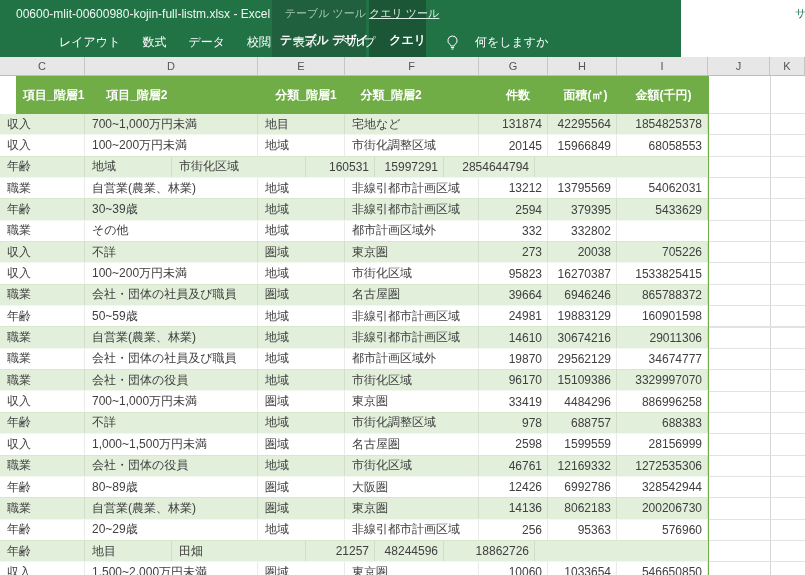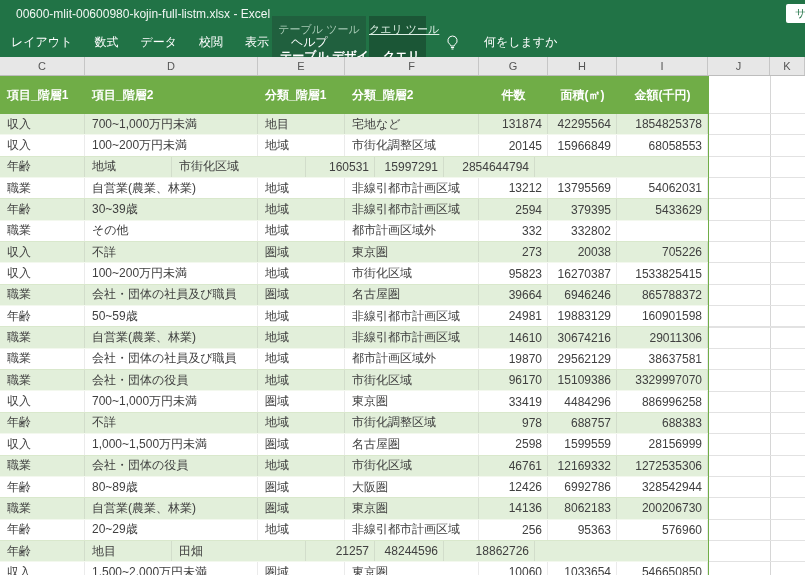--- a/index.html
+++ b/index.html
@@ -1,49 +1,49 @@
 <!DOCTYPE html>
 <html><head>
 <meta charset="utf-8">
 <style>
   * { margin:0; padding:0; box-sizing:border-box; }
   body { font-family:"Liberation Sans","DejaVu Sans",sans-serif; }
   .screen { position:relative; width:805px; height:575px; overflow:hidden; background:#fff; }
 
   
-  .header { position:relative; width:805px; height:57px; background:#217346; }
+  .header { position:relative; width:681px; height:57px; background:#217346; }
   .titlebar { position:absolute; left:0; top:0; width:100%; height:27px; }
   .doc-title { position:absolute; left:16px; top:7px; font-size:12px; color:#f2f7f4; white-space:nowrap; }
   .signin { position:absolute; left:786px; top:4px; height:19px; background:#fff; color:#217346;
             font-size:11px; line-height:19px; padding:0 9px; border-radius:2px; white-space:nowrap; }
 
-  .ctx-group { position:absolute; top:16px; height:57px; text-align:center; }
+  .ctx-group { position:absolute; top:0; height:57px; text-align:right; }
   .ctx-group1 { left:272px; width:94px; background:#20603e; }
   .ctx-group2 { left:369px; width:57px; background:#1b5636; }
   .ctx-tool { display:block; margin-top:6px; font-size:11px; white-space:nowrap; }
   .ctx-group1 .ctx-tool { color:#a6c9b4; }
   .ctx-group2 .ctx-tool { color:#dcefe4;text-decoration:underline; }
   .ctx-tab { display:block; margin-top:11px; font-size:12px; font-weight:bold; color:#fff; white-space:nowrap;padding-left:8px; }
 
-  .tabrow { position:absolute; left:0; top:27px; height:30px; display:flex; align-items:center; }
+  .tabrow { position:absolute; left:0; top:27px; height:30px; display:flex; align-items:center;padding-left:48px; }
   .tab { color:#fff; font-size:12px; padding:0 11px; white-space:nowrap; }
-  .tellme { position:absolute; left:446px; top:27px; height:30px; display:flex; align-items:center; gap:25px; color:#fff; font-size:12px; white-space:nowrap; }
+  .tellme { position:absolute; left:446px; top:27px; height:30px; display:flex; align-items:center; gap:16px; color:#fff; font-size:12px; white-space:nowrap; }
   .bulb svg { display:block; }
 
   
   .colstrip { position:absolute; left:0; top:57px; width:805px; height:19px; display:flex; background:#e7e7e7; border-bottom:1px solid #bdbdbd; }
   .colstrip .col { height:100%; border-right:1px solid #c6c6c6; font-size:11px; color:#555;
                    display:flex; align-items:center; justify-content:center; }
 
   
   .w0{width:85px}.w1{width:173px}.w2{width:87px}.w3{width:134px}.w4{width:69px}.w5{width:69px}.w6{width:91px}.w7{width:62px}.w8{width:35px}
 
   
   .table-wrap { position:absolute; left:0; top:76px; width:709px; border-right:1px solid #70ad47; }
-  .thead { display:flex; height:38px; background:#70ad47; }
+  .thead { display:flex; height:38px; background:#70ad47;margin-left:16px; }
   .thead .hcell { color:#fff; font-size:12px; font-weight:600; display:flex; align-items:center; white-space:nowrap; overflow:hidden; }
   .hcell.hl { padding-left:7px; justify-content:flex-start; }
   .hcell.hc { justify-content:center; }
 
   .rows { width:708px; }
   .row { display:flex; height:21.35px; background:#fff; border-bottom:1px solid #d9e8cc; }
   .rows .row:nth-child(odd) { background:#e2efda; border-bottom-color:#f3f8ee; }
   .cell { height:100%; font-size:12px; color:#404040; display:flex; align-items:center;
           border-right:1px solid rgba(110,110,110,0.14); white-space:nowrap; overflow:hidden; }
   .cell.tl { padding-left:7px; justify-content:flex-start; }
@@ -227,21 +227,21 @@
         <div class="cell tr w6">29011306</div>
       </div>
 
       <div class="row">
         <div class="cell tl w0">職業</div>
         <div class="cell tl w1">会社・団体の社員及び職員</div>
         <div class="cell tl w2">地域</div>
         <div class="cell tl w3">都市計画区域外</div>
         <div class="cell tr w4">19870</div>
         <div class="cell tr w5">29562129</div>
-        <div class="cell tr w6">38637581</div>
+        <div class="cell tr w6">34674777</div>
       </div>
 
       <div class="row">
         <div class="cell tl w0">職業</div>
         <div class="cell tl w1">会社・団体の役員</div>
         <div class="cell tl w2">地域</div>
         <div class="cell tl w3">市街化区域</div>
         <div class="cell tr w4">96170</div>
         <div class="cell tr w5">15109386</div>
         <div class="cell tr w6">3329997070</div>

